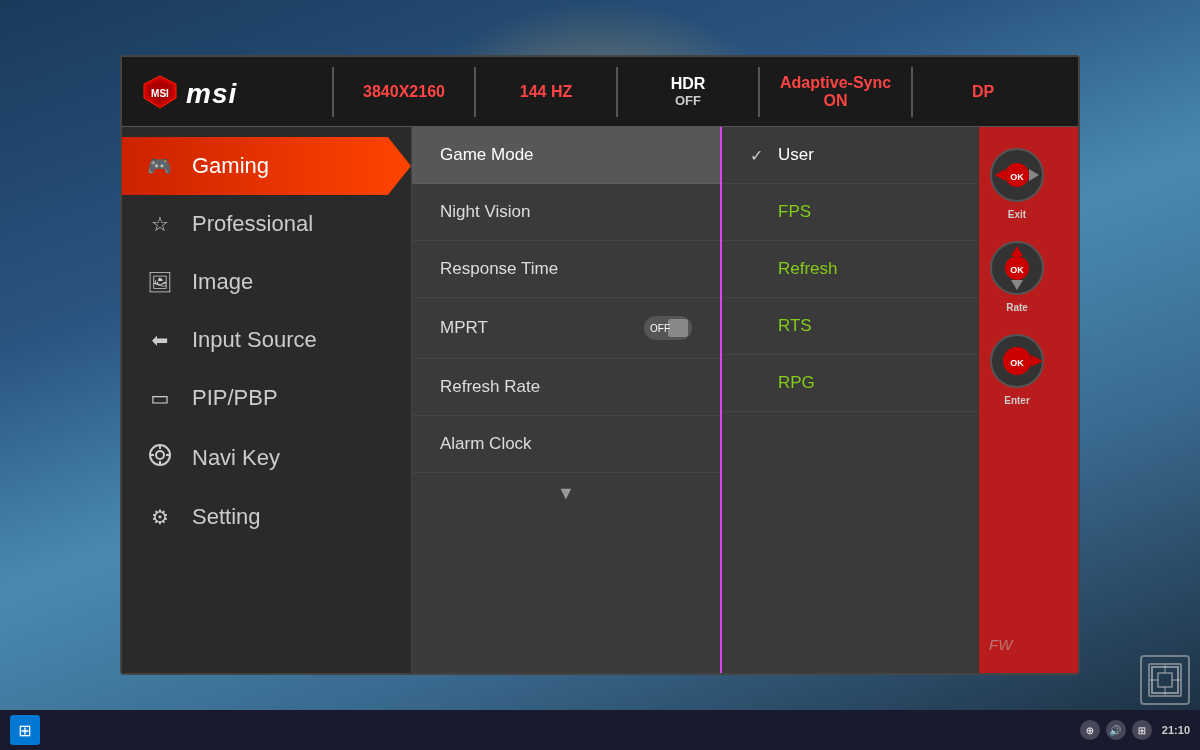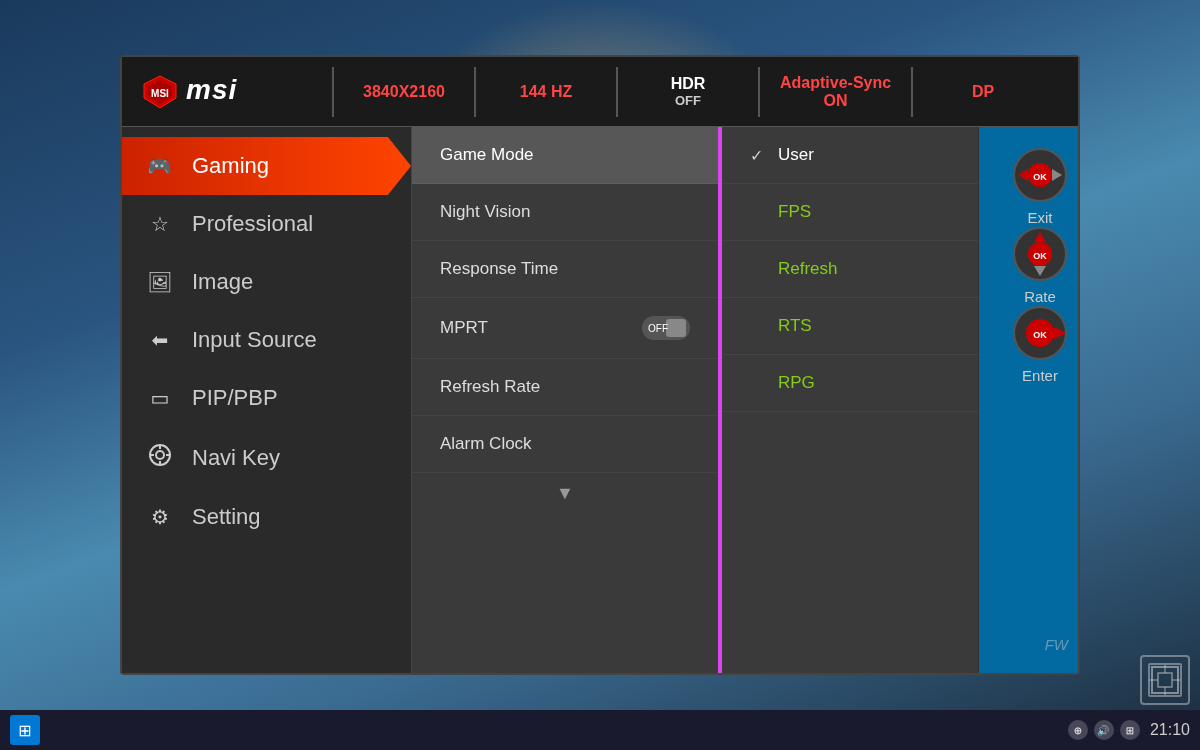--- a/index.html
+++ b/index.html
@@ -80,21 +80,21 @@
       display: flex;
       align-items: center;
       background: #1a1a1a;
       border-bottom: 1px solid #555;
       height: 70px;
       padding: 0 20px;
       gap: 0;
     }
     .msi-logo {
       display: flex;
-      align-items: flex-start;
+      align-items: flex-end;
       gap: 8px;
       min-width: 170px;
     }
     .msi-shield {
       width: 36px; height: 36px;
       position: relative;
     }
     .msi-shield svg { width: 36px; height: 36px; }
     .msi-text {
       color: white;
@@ -161,21 +161,21 @@
       flex-shrink: 0;
     }
     .sidebar-label {
       font-size: 22px;
     }
 
     
     .middle-panel {
       width: 310px;
       background: #3a3a3a;
-      border-right: 4px solid #d946ef;
+      border-right: 2px solid #d946ef;
     }
     .middle-item {
       display: flex;
       align-items: center;
       justify-content: space-between;
       padding: 18px 28px;
       color: #ddd;
       font-size: 17px;
       border-bottom: 1px solid rgba(255,255,255,0.05);
       cursor: pointer;
@@ -234,43 +234,45 @@
     }
     .check-mark {
       color: #ccc;
       font-size: 16px;
       min-width: 16px;
     }
 
     
     .controls-panel {
       width: 100px;
-      background: #0369a1;
+      background: #b91c1c;
       border-left: 1px solid #333;
       display: flex;
       flex-direction: column;
-      align-items: flex-end;
+      align-items: flex-start;
+      gap: 20px;
       padding: 20px 10px;
     }
     .control-btn {
       display: flex;
       flex-direction: column;
       align-items: center;
       gap: 6px;
     }
     .dpad {
       width: 56px;
       height: 56px;
       position: relative;
     }
 
     .control-label {
       color: #ccc;
-      font-size: 15px;
+      font-size: 10px;
       text-align: center;
+      font-weight: bold;
     }
 
     
     .fw-watermark {
       position: absolute;
       bottom: 45px;
       right: 10px;
       color: rgba(200,200,200,0.6);
       font-size: 10px;
       text-align: right;
@@ -503,21 +505,21 @@
 </div>
 
 <div class="taskbar">
   <div class="taskbar-start">⊞</div>
   <div class="taskbar-right">
     <div class="taskbar-icons">
       <div class="taskbar-icon-circle">⊕</div>
       <div class="taskbar-icon-circle">🔊</div>
       <div class="taskbar-icon-circle">⊞</div>
     </div>
-    <div style="color:#ccc;font-size:16px;">21:10</div>
+    <div style="color:#ccc;font-size:11px;font-weight:bold;">21:10</div>
   </div>
 </div>
 
 <div class="fw-watermark">
   <div class="chip-icon">
     <svg width="30" height="30" viewBox="0 0 30 30">
       <rect x="2" y="2" width="26" height="26" fill="none" stroke="rgba(200,200,200,0.6)" stroke-width="2"></rect>
       <rect x="8" y="8" width="14" height="14" fill="none" stroke="rgba(200,200,200,0.6)" stroke-width="1.5"></rect>
       <line x1="15" y1="0" x2="15" y2="8" stroke="rgba(200,200,200,0.5)" stroke-width="1.5"></line>
       <line x1="15" y1="22" x2="15" y2="30" stroke="rgba(200,200,200,0.5)" stroke-width="1.5"></line>

